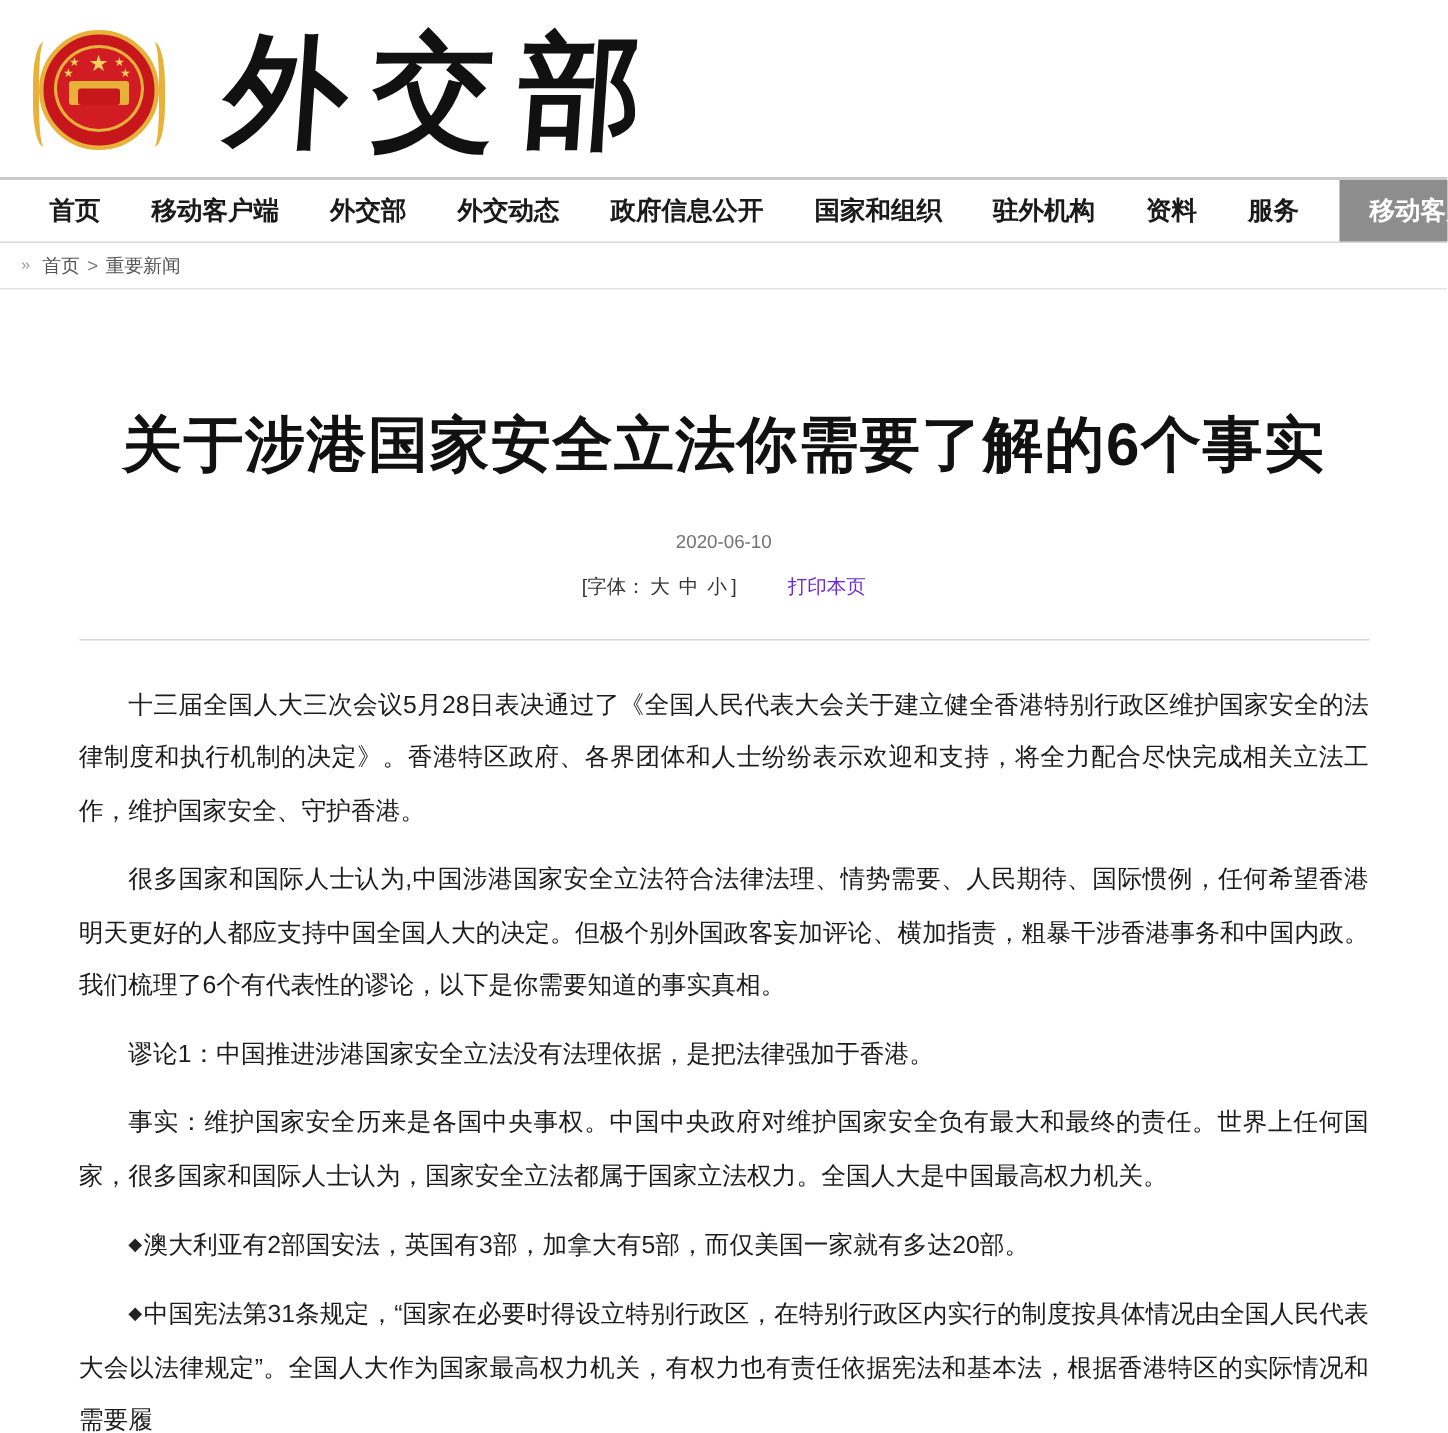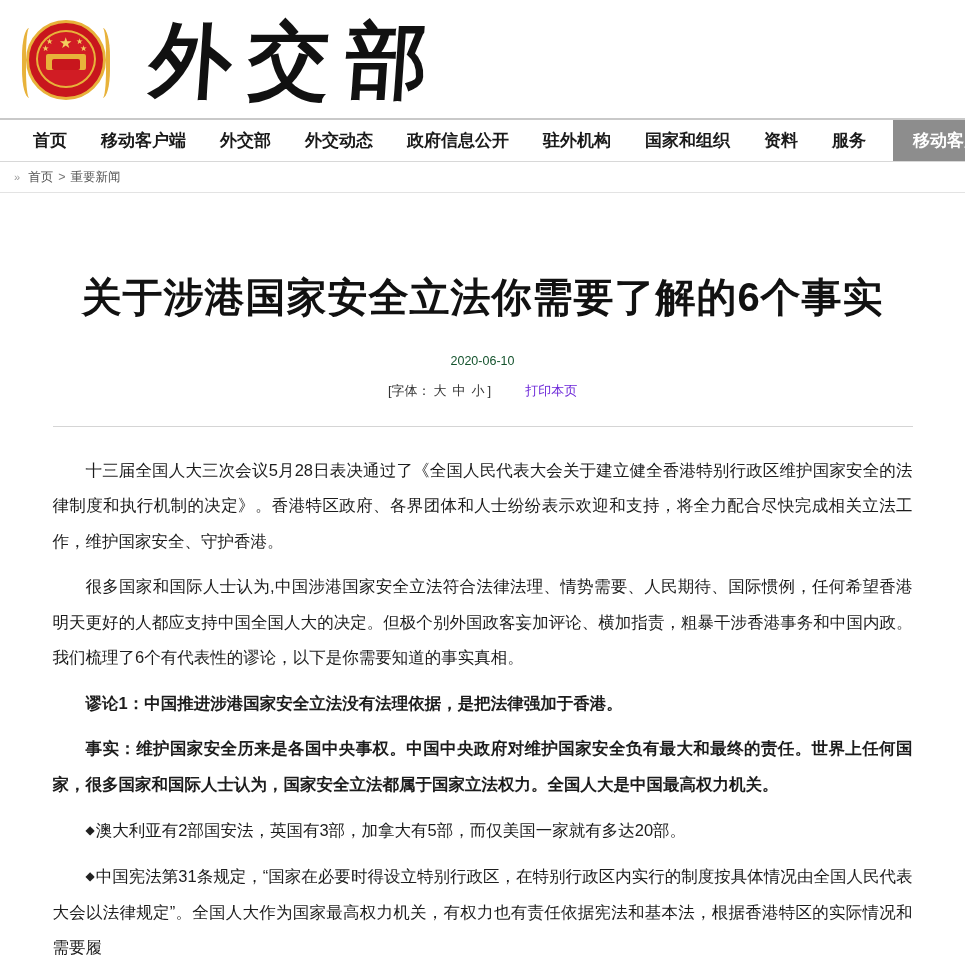--- a/index.html
+++ b/index.html
@@ -159,21 +159,21 @@
     font-size: 40px;
     font-weight: bold;
     color: #111;
     letter-spacing: 1px;
     padding: 14px 10px 0 10px;
     line-height: 1.45;
   }
   .pubdate {
     text-align: center;
     font-size: 12.5px;
-    color: #14532d;
+    color: #737373;
     margin-top: 28px;
   }
   .toolrow {
     display: flex;
     justify-content: center;
     align-items: center;
     gap: 34px;
     margin-top: 14px;
     font-size: 13px;
     color: #333;
@@ -200,21 +200,21 @@
     font-size: 16.5px;
     line-height: 2.15;
     color: #1c1c1c;
     text-align: justify;
   }
   .body-text p {
     margin: 0 0 10px 0;
     text-indent: 2em;
   }
   .body-text p.bold {
-    font-weight: bold;
+    font-weight: normal;
     text-indent: 2em;
   }
   .body-text p.bullet {
     text-indent: 2em;
     margin-top: 11px;
   }
   .bullet-mark {
     color: #222;
     font-size: 12px;
     vertical-align: 2px;
@@ -241,22 +241,22 @@
     </div>
     <div class="wordmark">外交部</div>
   </div>
 
   <div class="nav">
     <div class="nav-item">首页</div>
     <div class="nav-item">移动客户端</div>
     <div class="nav-item">外交部</div>
     <div class="nav-item">外交动态</div>
     <div class="nav-item">政府信息公开</div>
+    <div class="nav-item">国家和组织</div>
     <div class="nav-item">驻外机构</div>
-    <div class="nav-item">国家和组织</div>
     <div class="nav-item">资料</div>
     <div class="nav-item">服务</div>
     <div class="nav-item highlight">移动客户端</div>
   </div>
 
   <div class="breadcrumb">
     <span class="bc-arrow">»</span>
     <a href="#">首页</a>
     <span class="sep">&gt;</span>
     <span>重要新闻</span>

